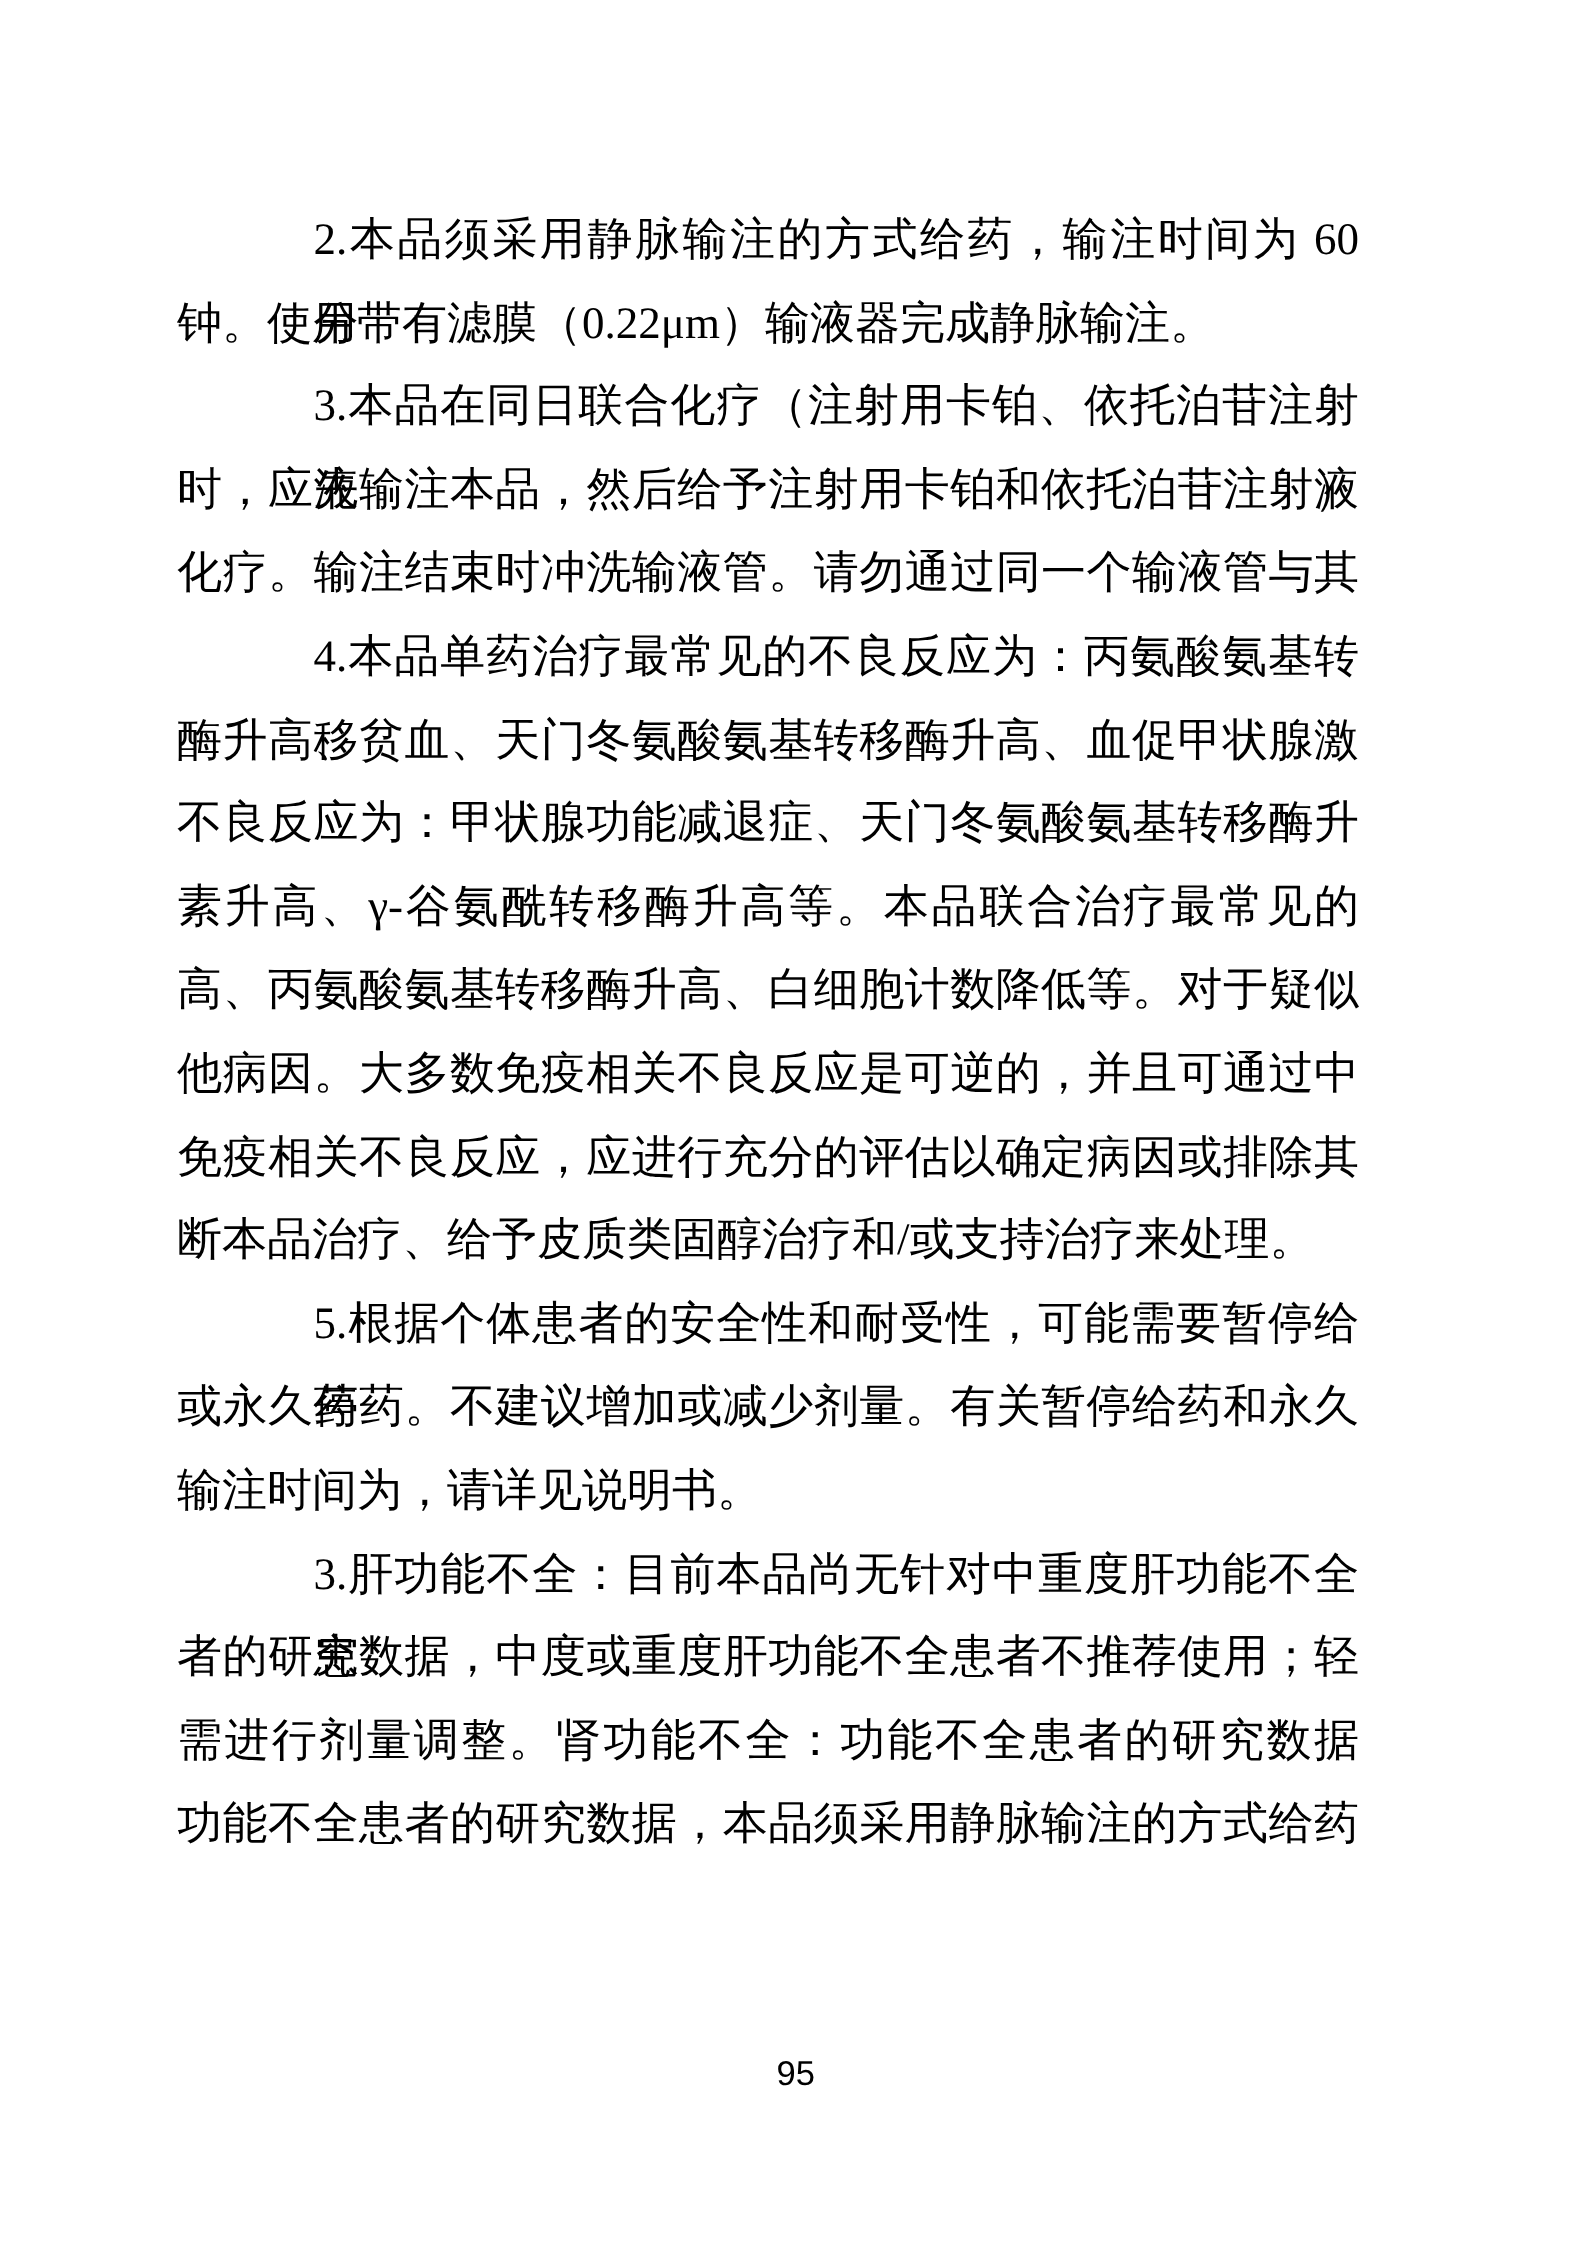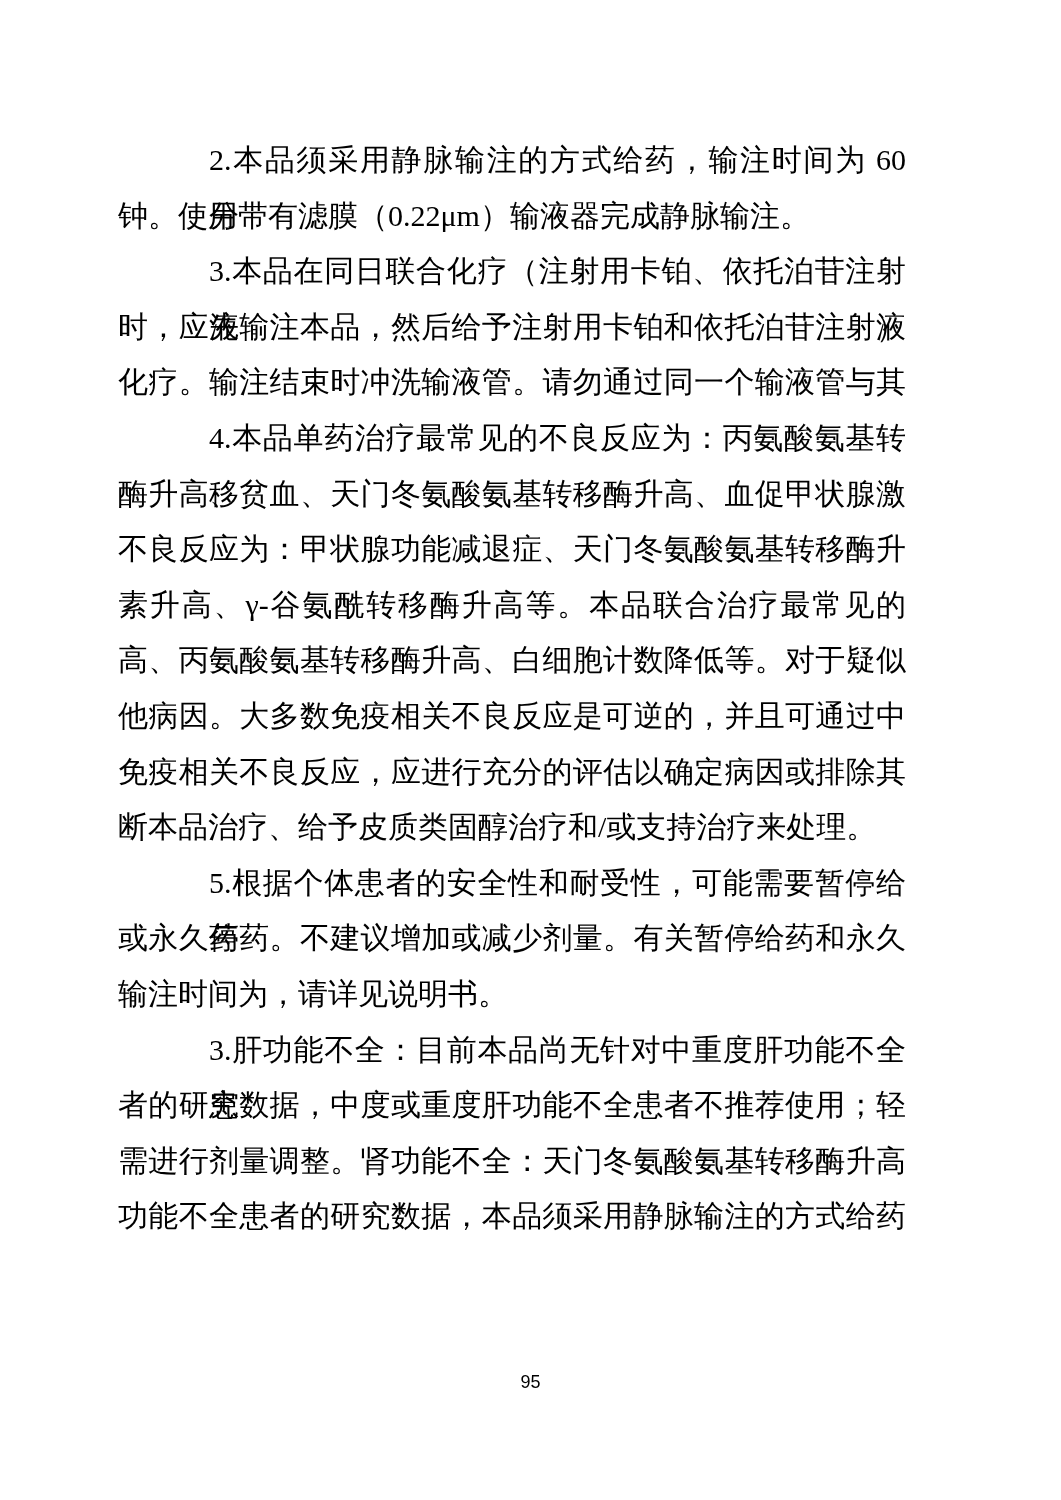--- a/index.html
+++ b/index.html
@@ -40,21 +40,21 @@
   .line.last {
     text-align-last: left;
   }
   .page-num {
     position: absolute;
     top: 1370px;
     left: 0;
     width: 100%;
     text-align: center;
     font-family: "Liberation Sans", sans-serif;
-    font-size: 18px;
+    font-size: 23px;
     line-height: 24px;
     color: #000000;
   }
 </style>
 </head>
 <body>
 
 <div class="page">
   <div class="content" id="content">
       <div class="para">
@@ -77,18 +77,18 @@
         <div class="line last">断本品治疗、给予皮质类固醇治疗和/或支持治疗来处理。</div>
       </div>
       <div class="para">
         <div class="line indent">5.根据个体患者的安全性和耐受性，可能需要暂停给药</div>
         <div class="line">或永久停药。不建议增加或减少剂量。有关暂停给药和永久</div>
         <div class="line last">输注时间为，请详见说明书。</div>
       </div>
       <div class="para">
         <div class="line indent">3.肝功能不全：目前本品尚无针对中重度肝功能不全患</div>
         <div class="line">者的研究数据，中度或重度肝功能不全患者不推荐使用；轻</div>
-        <div class="line">需进行剂量调整。肾功能不全：天门冬氨酸氨基转移酶升高</div>
+        <div class="line">需进行剂量调整。肾功能不全：功能不全患者的研究数据</div>
         <div class="line">功能不全患者的研究数据，本品须采用静脉输注的方式给药</div>
       </div>
     </div>
   <div class="page-num">95</div>
 </div>
 
 </body></html>

